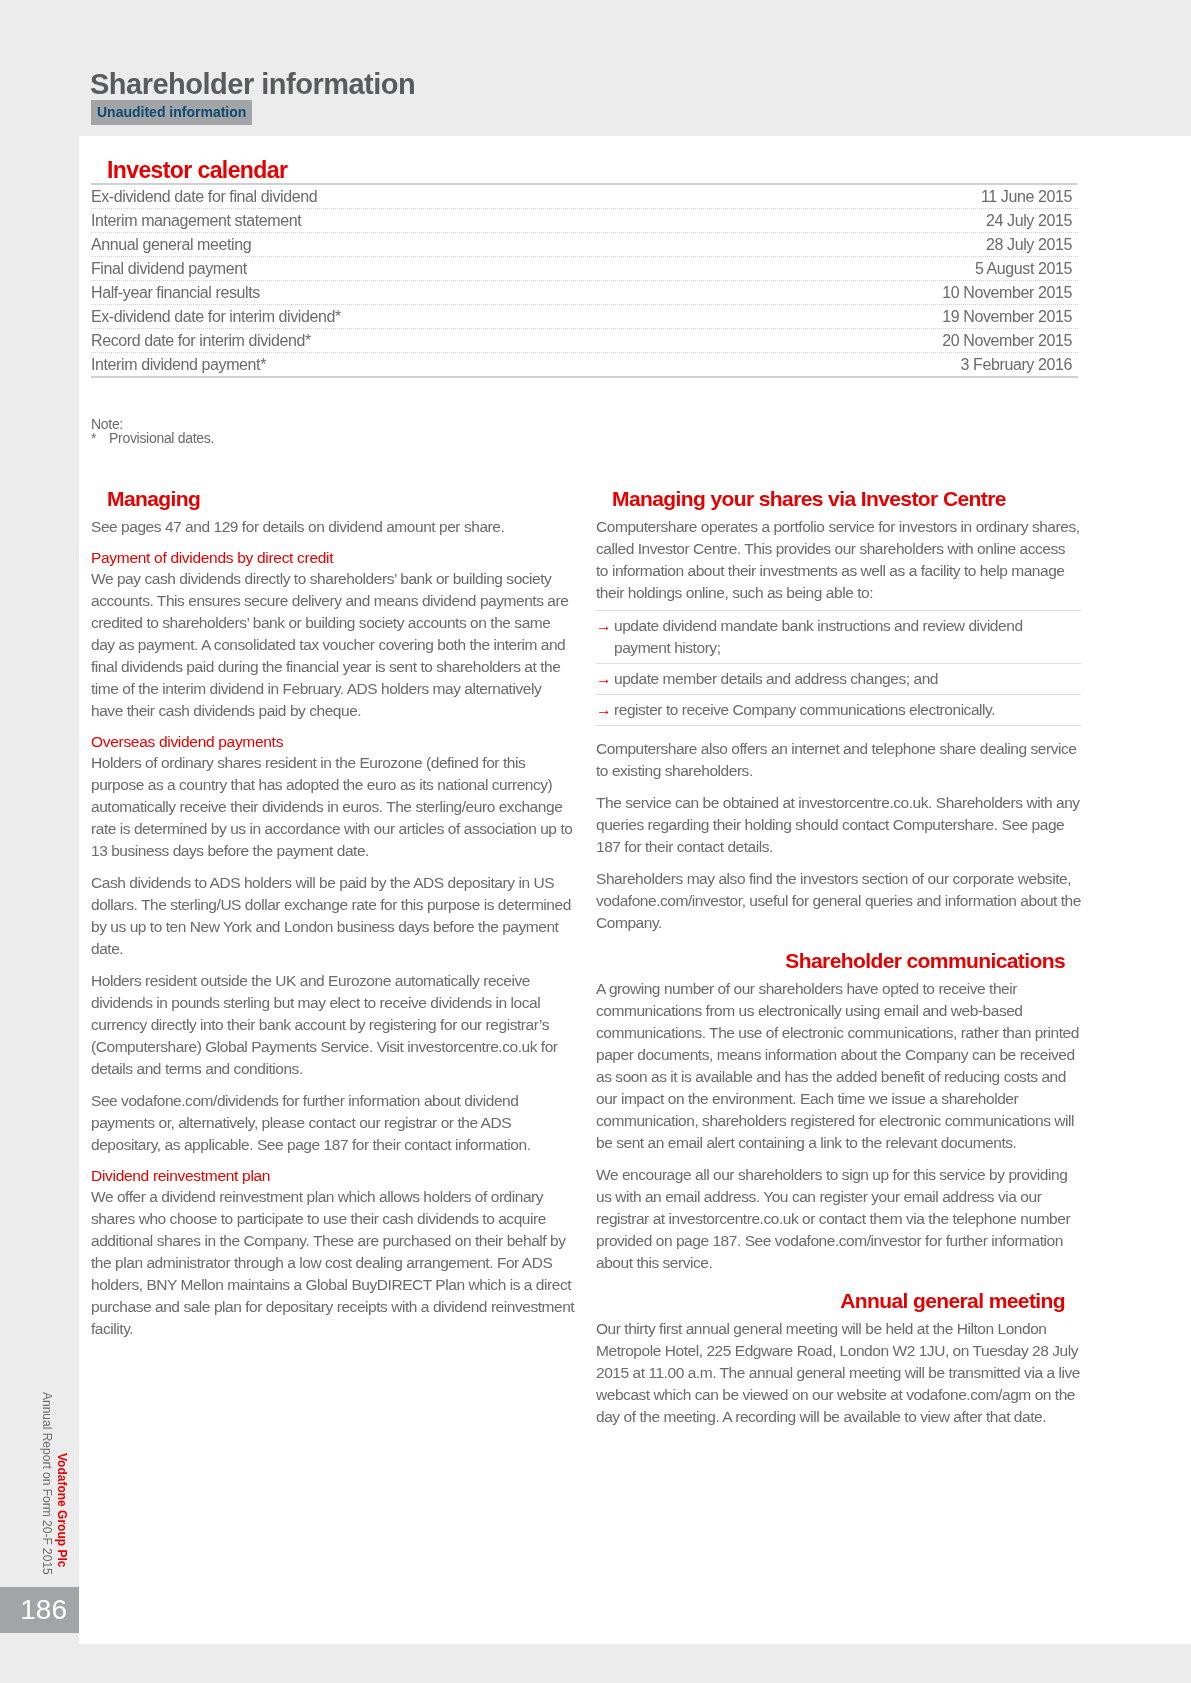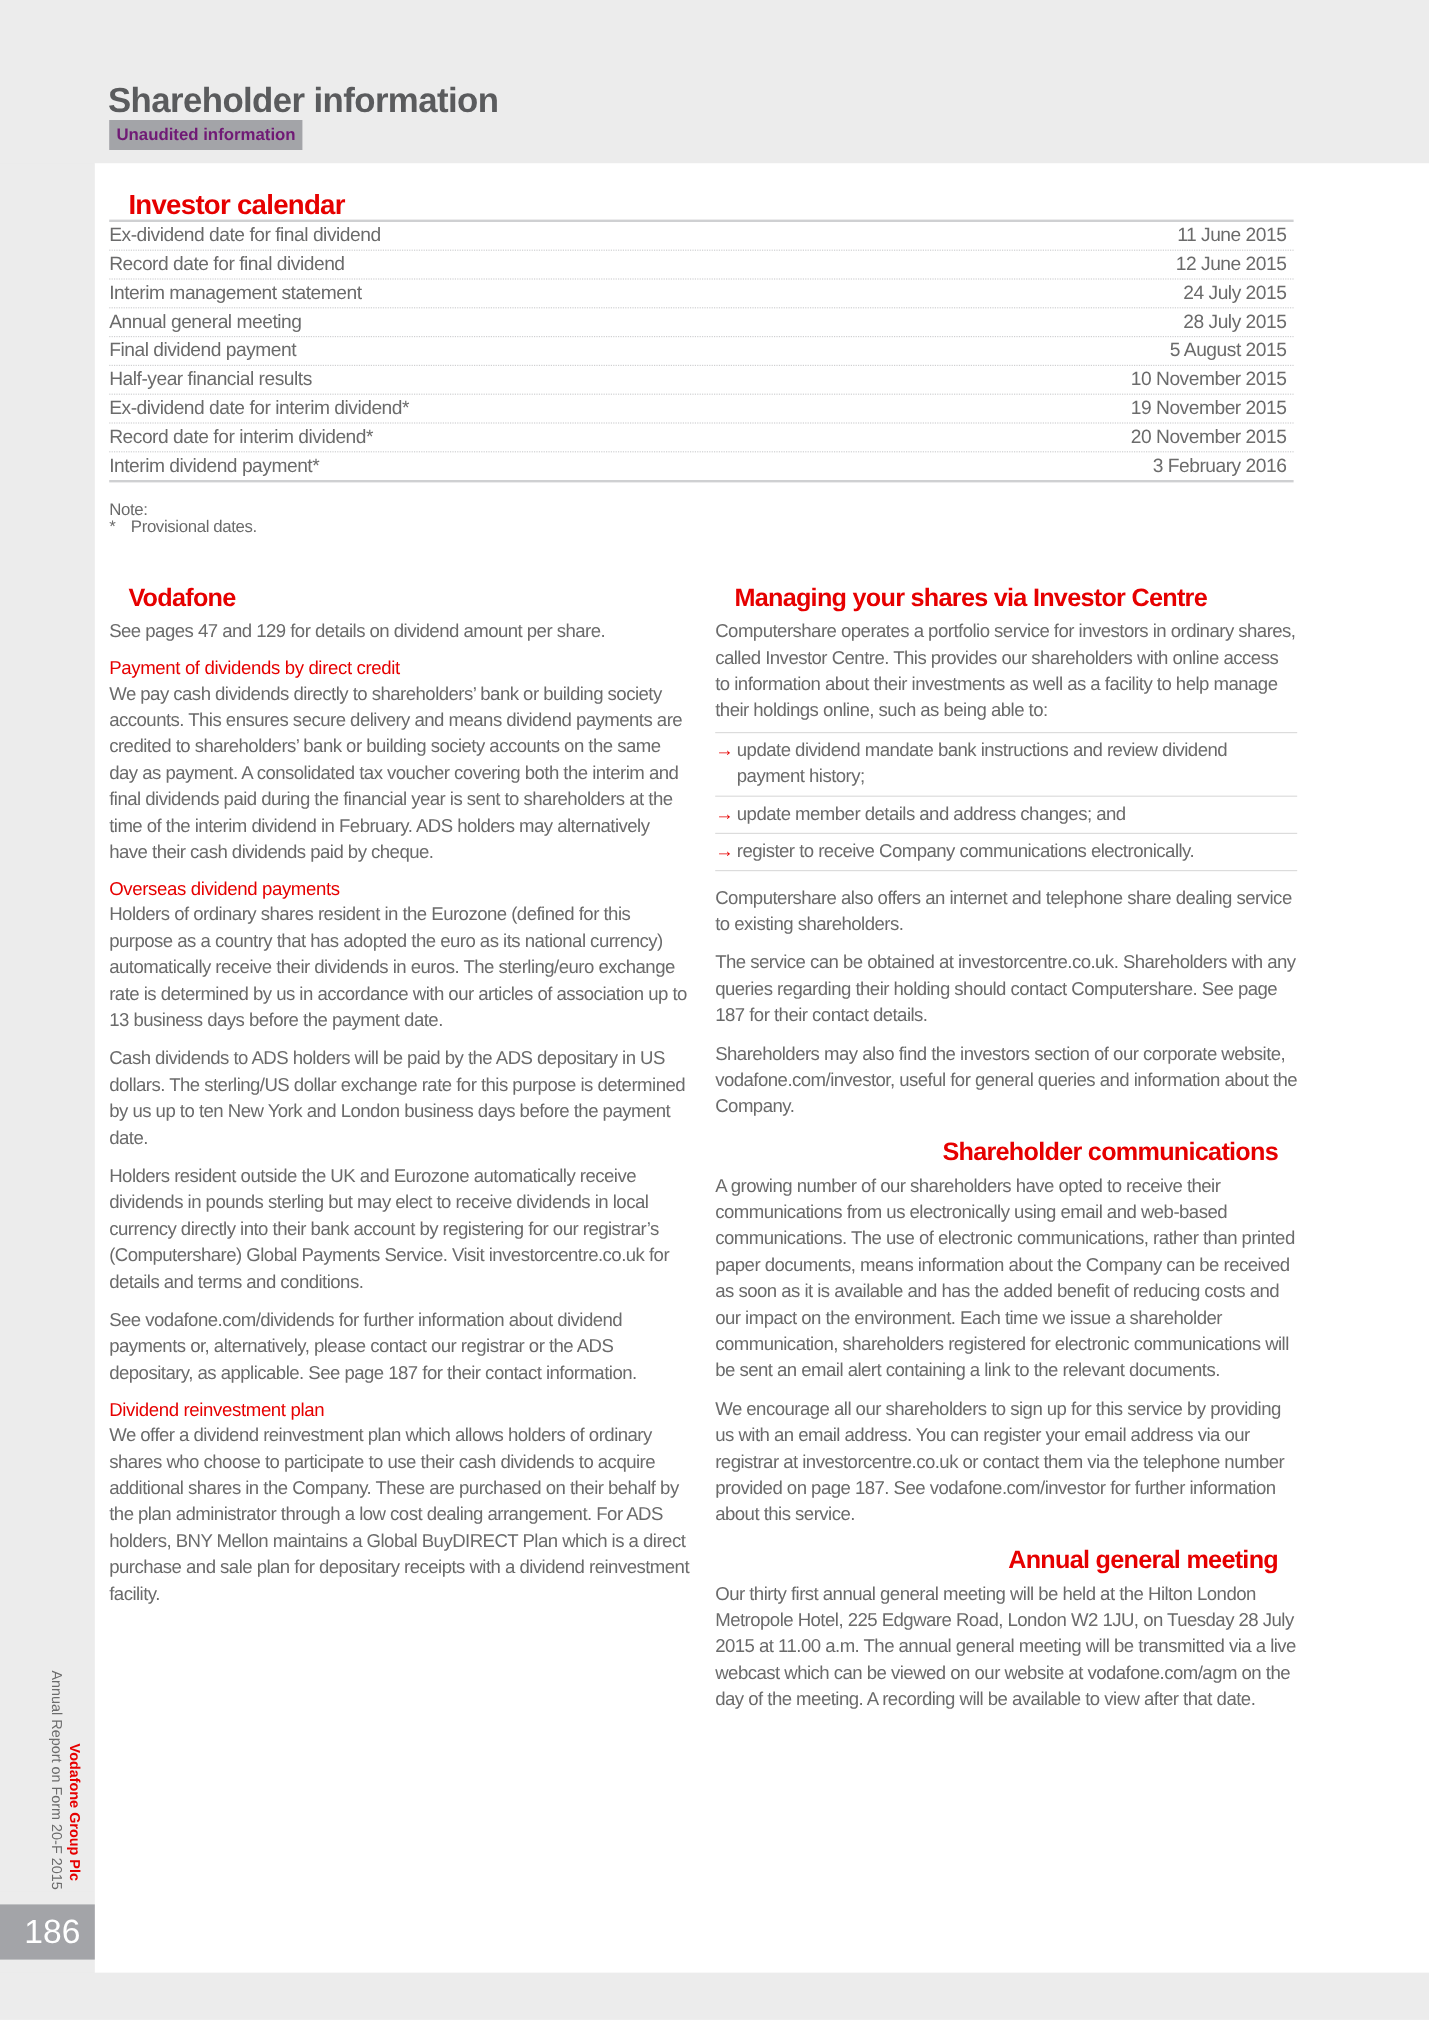--- a/index.html
+++ b/index.html
@@ -11,21 +11,21 @@
   .bottom-band { position:absolute; left:0; top:1644px; width:1191px; height:39px; background:#ececec; }
   .page-num { position:absolute; left:0; top:1587px; width:79px; height:46px; background:#a3a4a8;
               color:#fff; font-weight:normal; font-size:28px; line-height:46px; text-align:right;
               box-sizing:border-box; padding-right:12px; }
   .vert { position:absolute; white-space:nowrap; transform-origin:0 0; transform:rotate(90deg); font-size:12px; }
   .vert-report { left:54px; top:1392px; color:#6b6b6b; }
   .vert-company { left:69px; top:1453px; color:#e60000; font-weight:bold; }
 
   .title { position:absolute; left:90px; top:68px; font-size:29px; font-weight:bold; color:#5a5b5d; letter-spacing:-0.5px; }
   .badge { position:absolute; left:91px; top:100px; height:25px; line-height:25px; padding:0 6px; background:#a3a4a8;
-           color:#701a75; font-size:14px; font-weight:bold; }
+           color:#0c4a6e; font-size:14px; font-weight:bold; }
 
   h2 { color:#e60000; font-weight:bold; margin:16px; letter-spacing:-0.6px; }
   .cal-title { position:absolute; left:91px; top:141px; font-size:23px; }
   .cal-table { position:absolute; left:91px; top:183px; width:987px; border-top:2px solid #cfd0d2; }
   .cal-row { display:flex; justify-content:space-between; height:23px; line-height:23px; font-size:16px;
              border-bottom:1px dotted #cfd0d2; padding-right:6px; letter-spacing:-0.4px; }
   .cal-row:last-child { border-bottom:2px solid #cfd0d2; }
   .note { position:absolute; left:91px; top:417px; font-size:14px; line-height:14px; letter-spacing:-0.3px; }
   .note .star { display:inline-block; width:18px; }
 
@@ -52,24 +52,20 @@
 <div class="title">Shareholder information</div>
 <div class="badge">Unaudited information</div>
 
 <h2 class="cal-title">Investor calendar</h2>
 <div class="cal-table">
   <div class="cal-row">
       <span>Ex-dividend date for final dividend</span>
       <span>11 June 2015</span>
     </div>
   <div class="cal-row">
-      <span>Record date for final dividend</span>
-      <span>12 June 2015</span>
-    </div>
-  <div class="cal-row">
       <span>Interim management statement</span>
       <span>24 July 2015</span>
     </div>
   <div class="cal-row">
       <span>Annual general meeting</span>
       <span>28 July 2015</span>
     </div>
   <div class="cal-row">
       <span>Final dividend payment</span>
       <span>5 August 2015</span>
@@ -90,21 +86,21 @@
       <span>Interim dividend payment*</span>
       <span>3 February 2016</span>
     </div>
 </div>
 <div class="note">
   <div>Note:</div>
   <div><span class="star">*</span><span>Provisional dates.</span></div>
 </div>
 
 <div class="col col-left">
-  <h2>Vodafone</h2>
+  <h2>Managing</h2>
   <p>See pages 47 and 129 for details on dividend amount per share.</p>
   <h3>Payment of dividends by direct credit</h3>
   <p>We pay cash dividends directly to shareholders’ bank or building society accounts. This ensures secure delivery and means dividend payments are credited to shareholders’ bank or building society accounts on the same day as payment. A consolidated tax voucher covering both the interim and final dividends paid during the financial year is sent to shareholders at the time of the interim dividend in February. ADS holders may alternatively have their cash dividends paid by cheque.</p>
   <h3>Overseas dividend payments</h3>
   <p>Holders of ordinary shares resident in the Eurozone (defined for this purpose as a country that has adopted the euro as its national currency) automatically receive their dividends in euros. The sterling/euro exchange rate is determined by us in accordance with our articles of association up to 13 business days before the payment date.</p>
   <p>Cash dividends to ADS holders will be paid by the ADS depositary in US dollars. The sterling/US dollar exchange rate for this purpose is determined by us up to ten New York and London business days before the payment date.</p>
   <p>Holders resident outside the UK and Eurozone automatically receive dividends in pounds sterling but may elect to receive dividends in local currency directly into their bank account by registering for our registrar’s (Computershare) Global Payments Service. Visit investorcentre.co.uk for details and terms and conditions.</p>
   <p>See vodafone.com/dividends for further information about dividend payments or, alternatively, please contact our registrar or the ADS depositary, as applicable. See page 187 for their contact information.</p>
   <h3>Dividend reinvestment plan</h3>
   <p>We offer a dividend reinvestment plan which allows holders of ordinary shares who choose to participate to use their cash dividends to acquire additional shares in the Company. These are purchased on their behalf by the plan administrator through a low cost dealing arrangement. For ADS holders, BNY Mellon maintains a Global BuyDIRECT Plan which is a direct purchase and sale plan for depositary receipts with a dividend reinvestment facility.</p>

